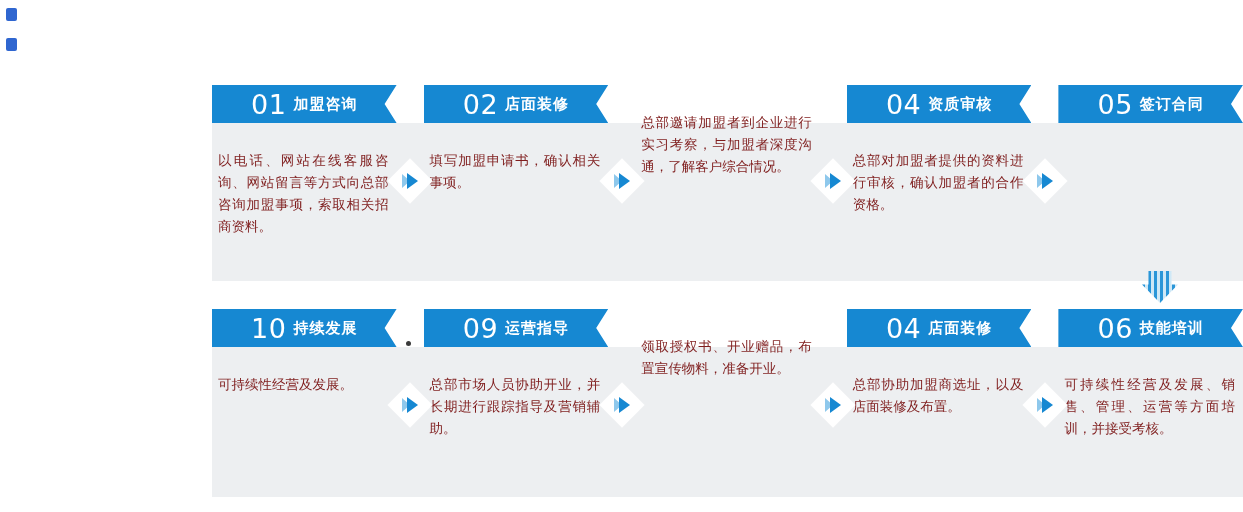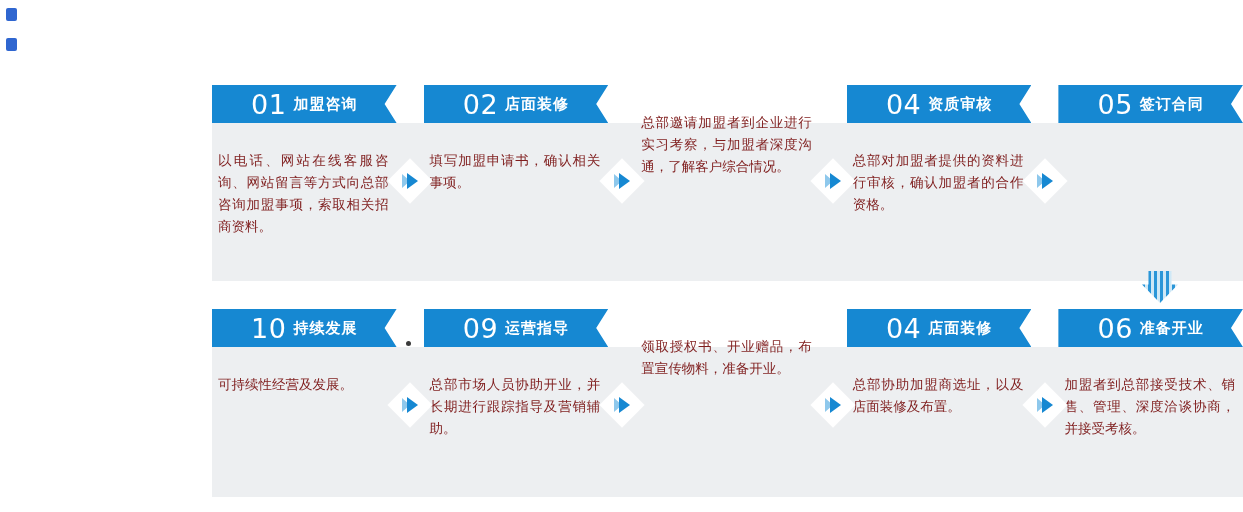--- a/index.html
+++ b/index.html
@@ -193,23 +193,23 @@
         <div class="card-header">
           <span class="step-num">04</span>
           <span class="step-title">店面装修</span>
         </div>
         <div class="card-body">总部协助加盟商选址，以及店面装修及布置。</div>
       </div>
 
       <div class="card">
         <div class="card-header">
           <span class="step-num">06</span>
-          <span class="step-title">准备开业</span>
-        </div>
-        <div class="card-body">加盟者到总部接受技术、销售、管理、深度洽谈协商，并接受考核。</div>
+          <span class="step-title">技能培训</span>
+        </div>
+        <div class="card-body">可持续性经营及发展、销售、管理、运营等方面培训，并接受考核。</div>
       </div>
 
     </div>
 
     <div class="flow-arrow" style="left:198px">
       <span class="diamond"></span>
       <svg width="18" height="16" viewBox="0 0 18 16">
         <polygon points="1,1 9,8 1,15" fill="#8ec8ec"></polygon>
           <polygon points="6,0 17,8 6,16" fill="#1688d2"></polygon>
       </svg>

